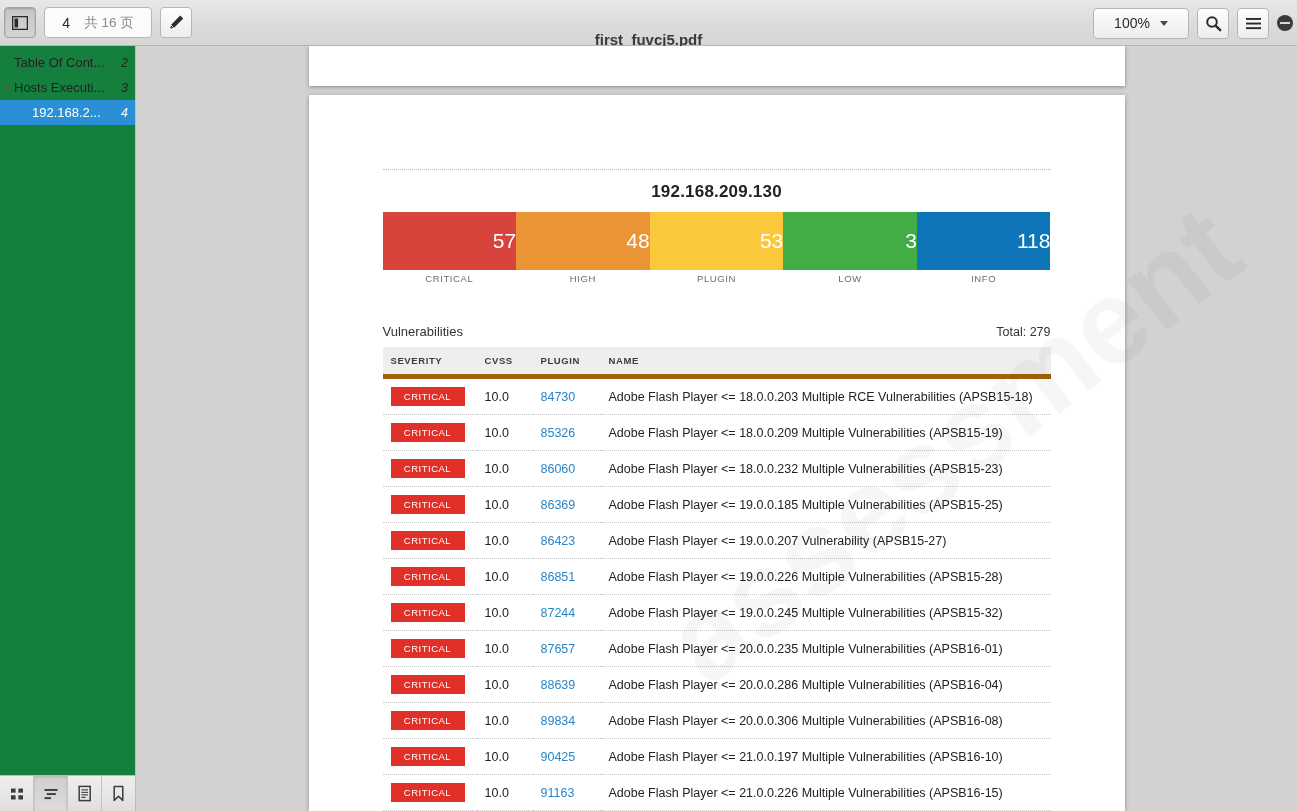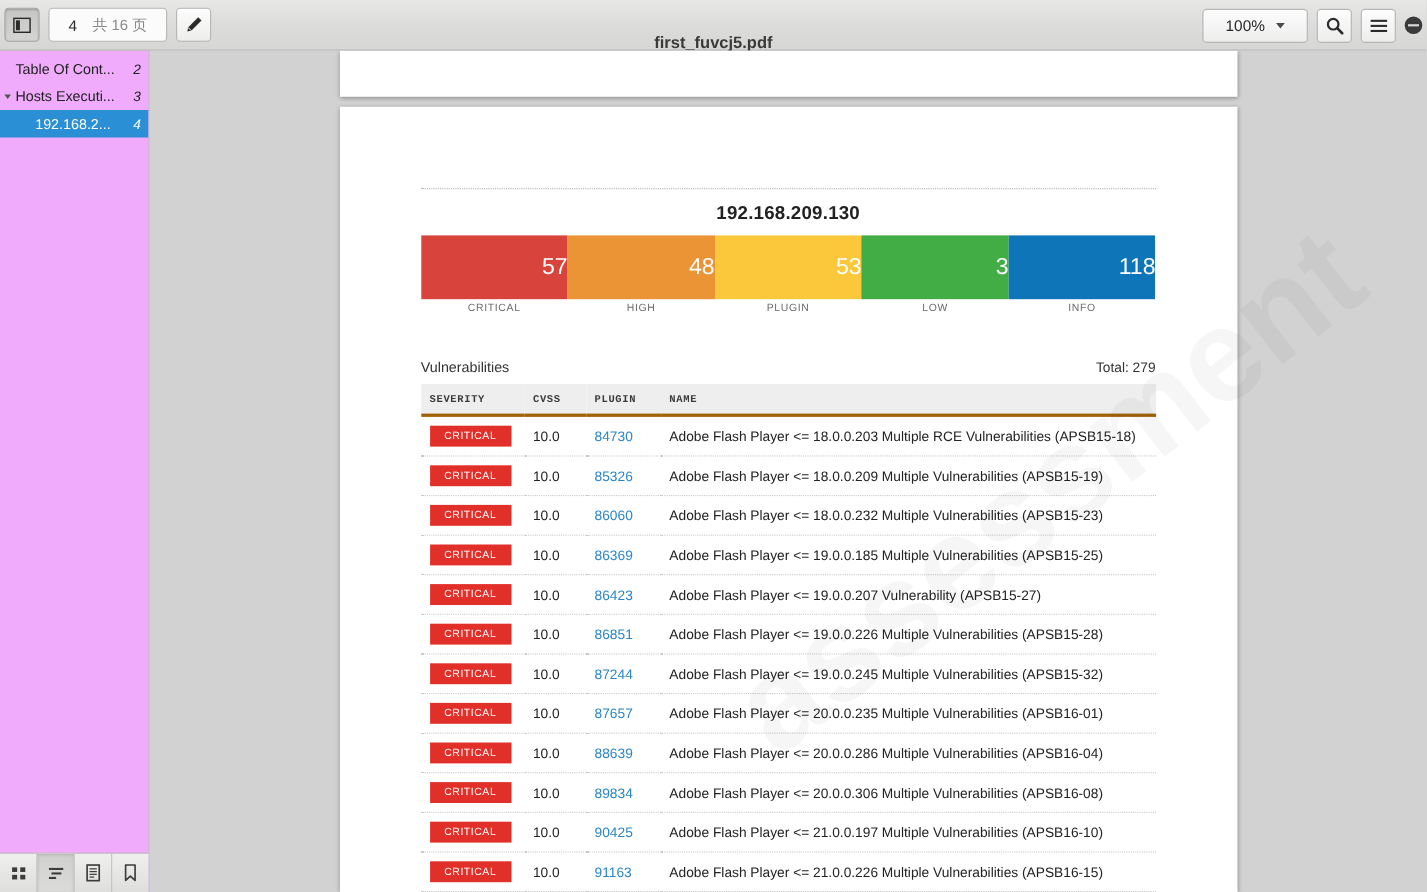--- a/index.html
+++ b/index.html
@@ -75,21 +75,21 @@
     content: ""; position: absolute; left: 3px; top: 7px;
     width: 10px; height: 2px; background: #d8d8d8;
   }
 
   
   .body { flex: 1; display: flex; min-height: 0; }
 
   
   .sidebar {
     width: 136px; flex: 0 0 136px;
-    background: #f0abfc;
+    background: #15803d;
     border-right: 1px solid #bdbdbb;
     display: flex; flex-direction: column;
   }
   .outline-list { flex: 1; overflow: hidden; padding-top: 4px; }
   .outline-row {
     display: flex; align-items: center;
     height: 25px; font-size: 13px; color: #222;
     padding-right: 7px; cursor: pointer; position: relative;
   }
   .outline-row.selected { background: #2a8fd4; color: #fff; }
@@ -159,22 +159,21 @@
     font-size: 13px; color: #333;
   }
   .vuln-total { font-size: 12.5px; color: #333; }
 
   table.vulns { width: 100%; border-collapse: collapse; }
   table.vulns thead th {
     background: #eeeeee;
     text-align: left;
     font-size: 9.5px; letter-spacing: 0.6px; color: #3b3b3b;
     padding: 8px 0 8px 8px; font-weight: bold;
-    border-bottom: 3px solid #a16207;
-    font-family: Liberation Mono, monospace;
+    border-bottom: 5px solid #a16207;
   }
   th.c-sev { width: 94px; }
   th.c-cvss { width: 56px; }
   th.c-plugin { width: 68px; }
   table.vulns tbody td {
     border-bottom: 1px dotted #c9c9c9;
     padding: 8px 0 8px 8px;
     font-size: 12.5px; color: #222; vertical-align: middle;
   }
   .badge {

